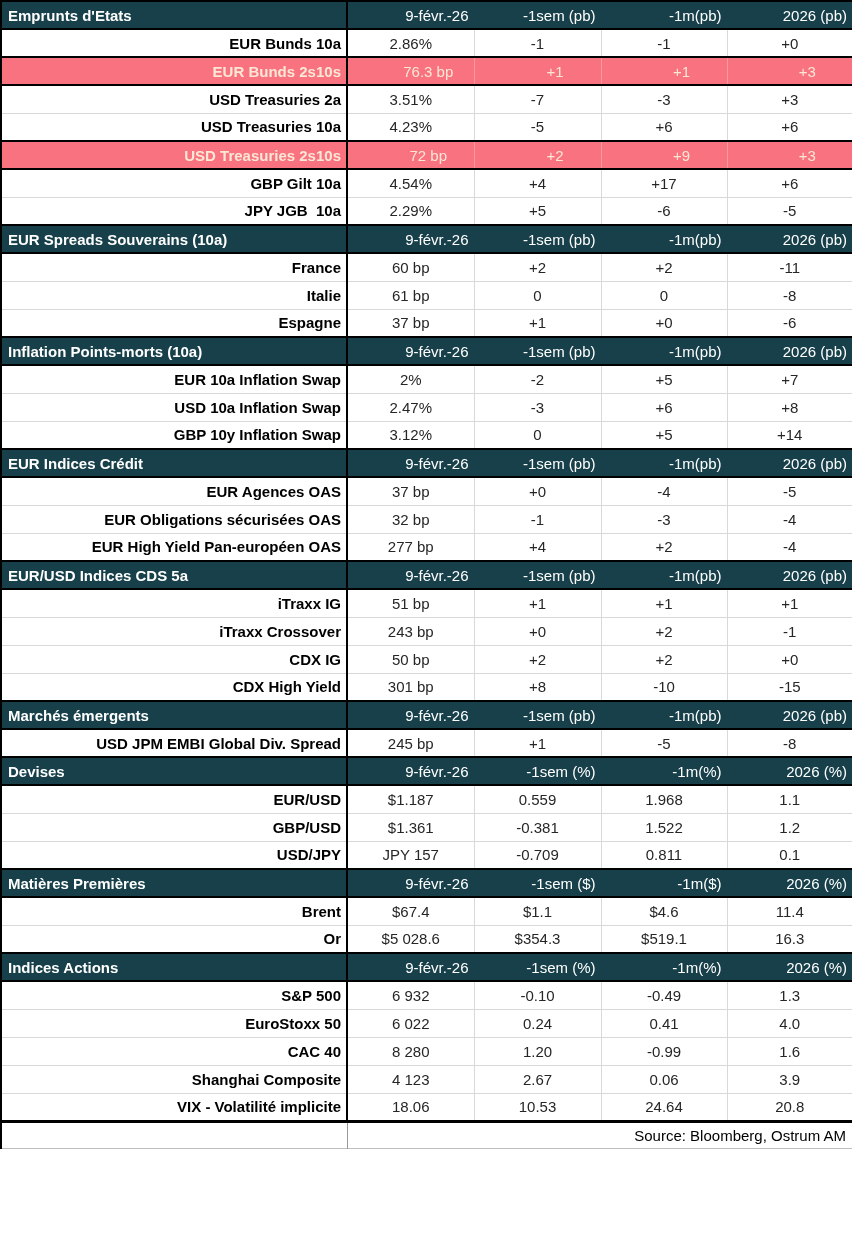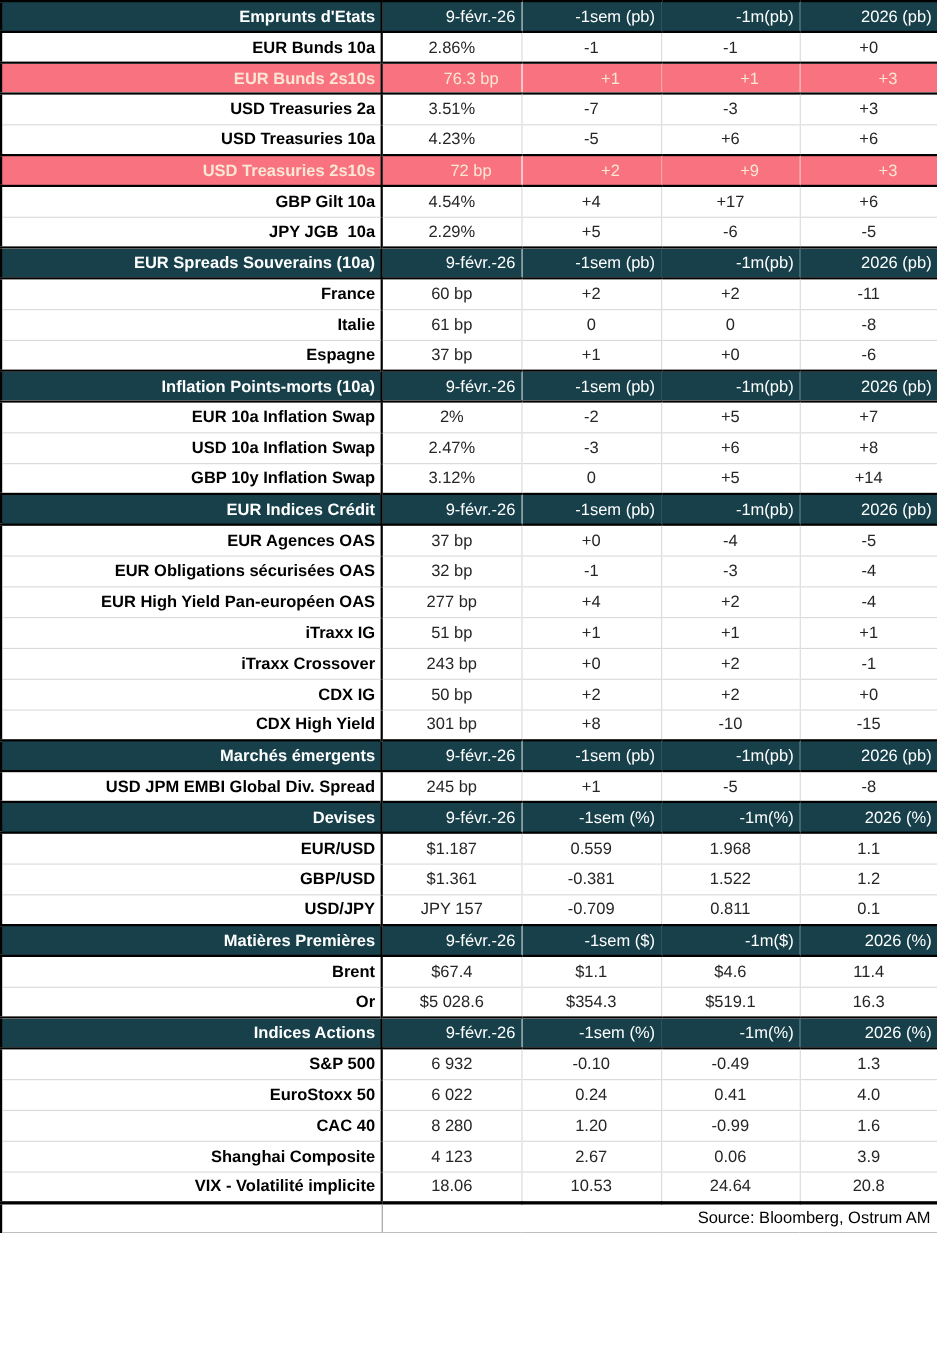--- a/index.html
+++ b/index.html
@@ -46,21 +46,21 @@
     border-left:1px solid var(--grid);
   }
   
   tr.section-row td{
     background:var(--header-bg);
     color:var(--header-text);
     border-top:2px solid #000;
     border-bottom:2px solid #000;
   }
   td.section-title{
-    text-align:right;
+    text-align:left;
     font-weight:bold;
     padding-left:6px;
     border-right:2px solid #000;
   }
   td.section-col-header{
     text-align:right;
     font-weight:normal;
     border-left:1px solid var(--header-bg);
   }
   
@@ -230,20 +230,27 @@
         <td class="value-cell">-3</td>
         <td class="value-cell">-4</td>
       </tr>
       <tr class="data-row">
         <td class="label-cell">EUR High Yield Pan-européen OAS</td>
         <td class="value-cell">277 bp</td>
         <td class="value-cell">+4</td>
         <td class="value-cell">+2</td>
         <td class="value-cell">-4</td>
       </tr>
+      <tr class="section-row">
+        <td class="section-title">EUR/USD Indices CDS 5a</td>
+        <td class="section-col-header">9-févr.-26</td>
+        <td class="section-col-header">-1sem (pb)</td>
+        <td class="section-col-header">-1m(pb)</td>
+        <td class="section-col-header">2026 (pb)</td>
+      </tr>
       <tr class="data-row">
         <td class="label-cell">iTraxx IG</td>
         <td class="value-cell">51 bp</td>
         <td class="value-cell">+1</td>
         <td class="value-cell">+1</td>
         <td class="value-cell">+1</td>
       </tr>
       <tr class="data-row">
         <td class="label-cell">iTraxx Crossover</td>
         <td class="value-cell">243 bp</td>

